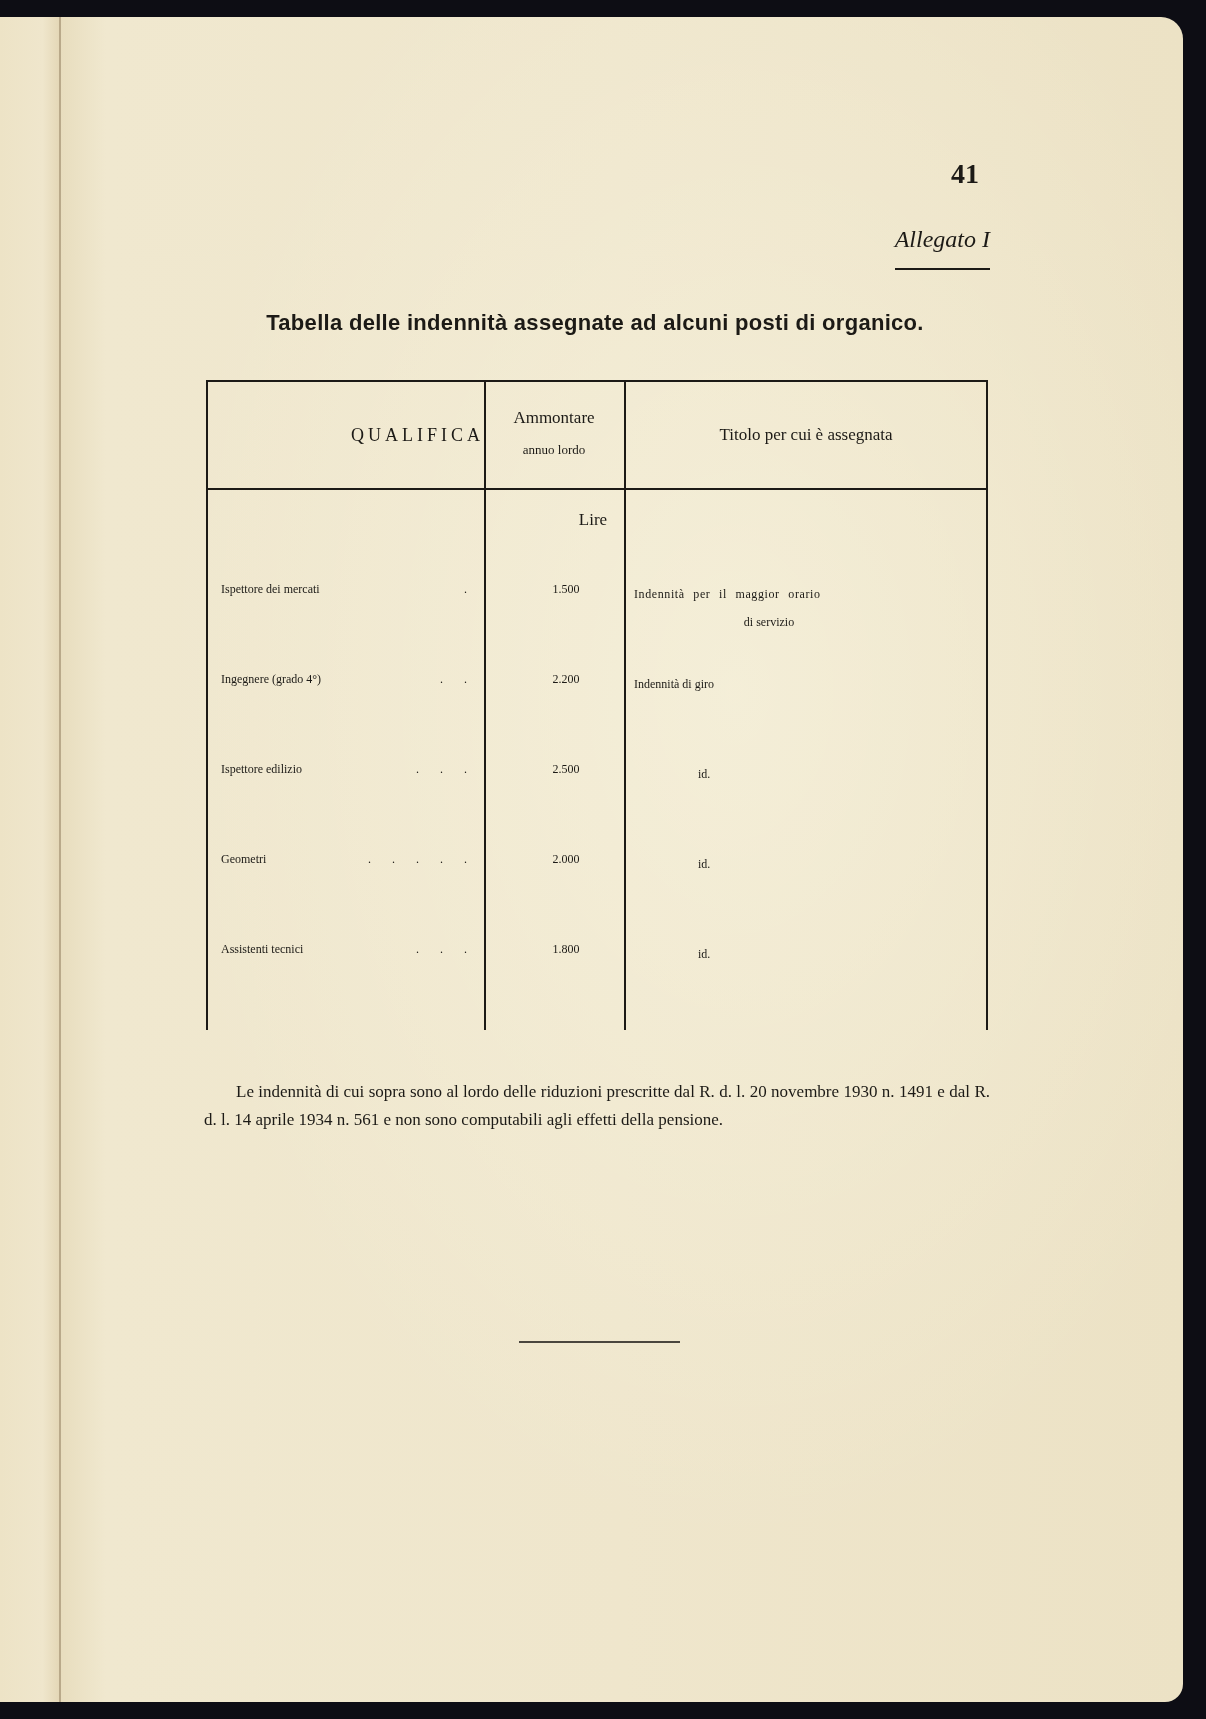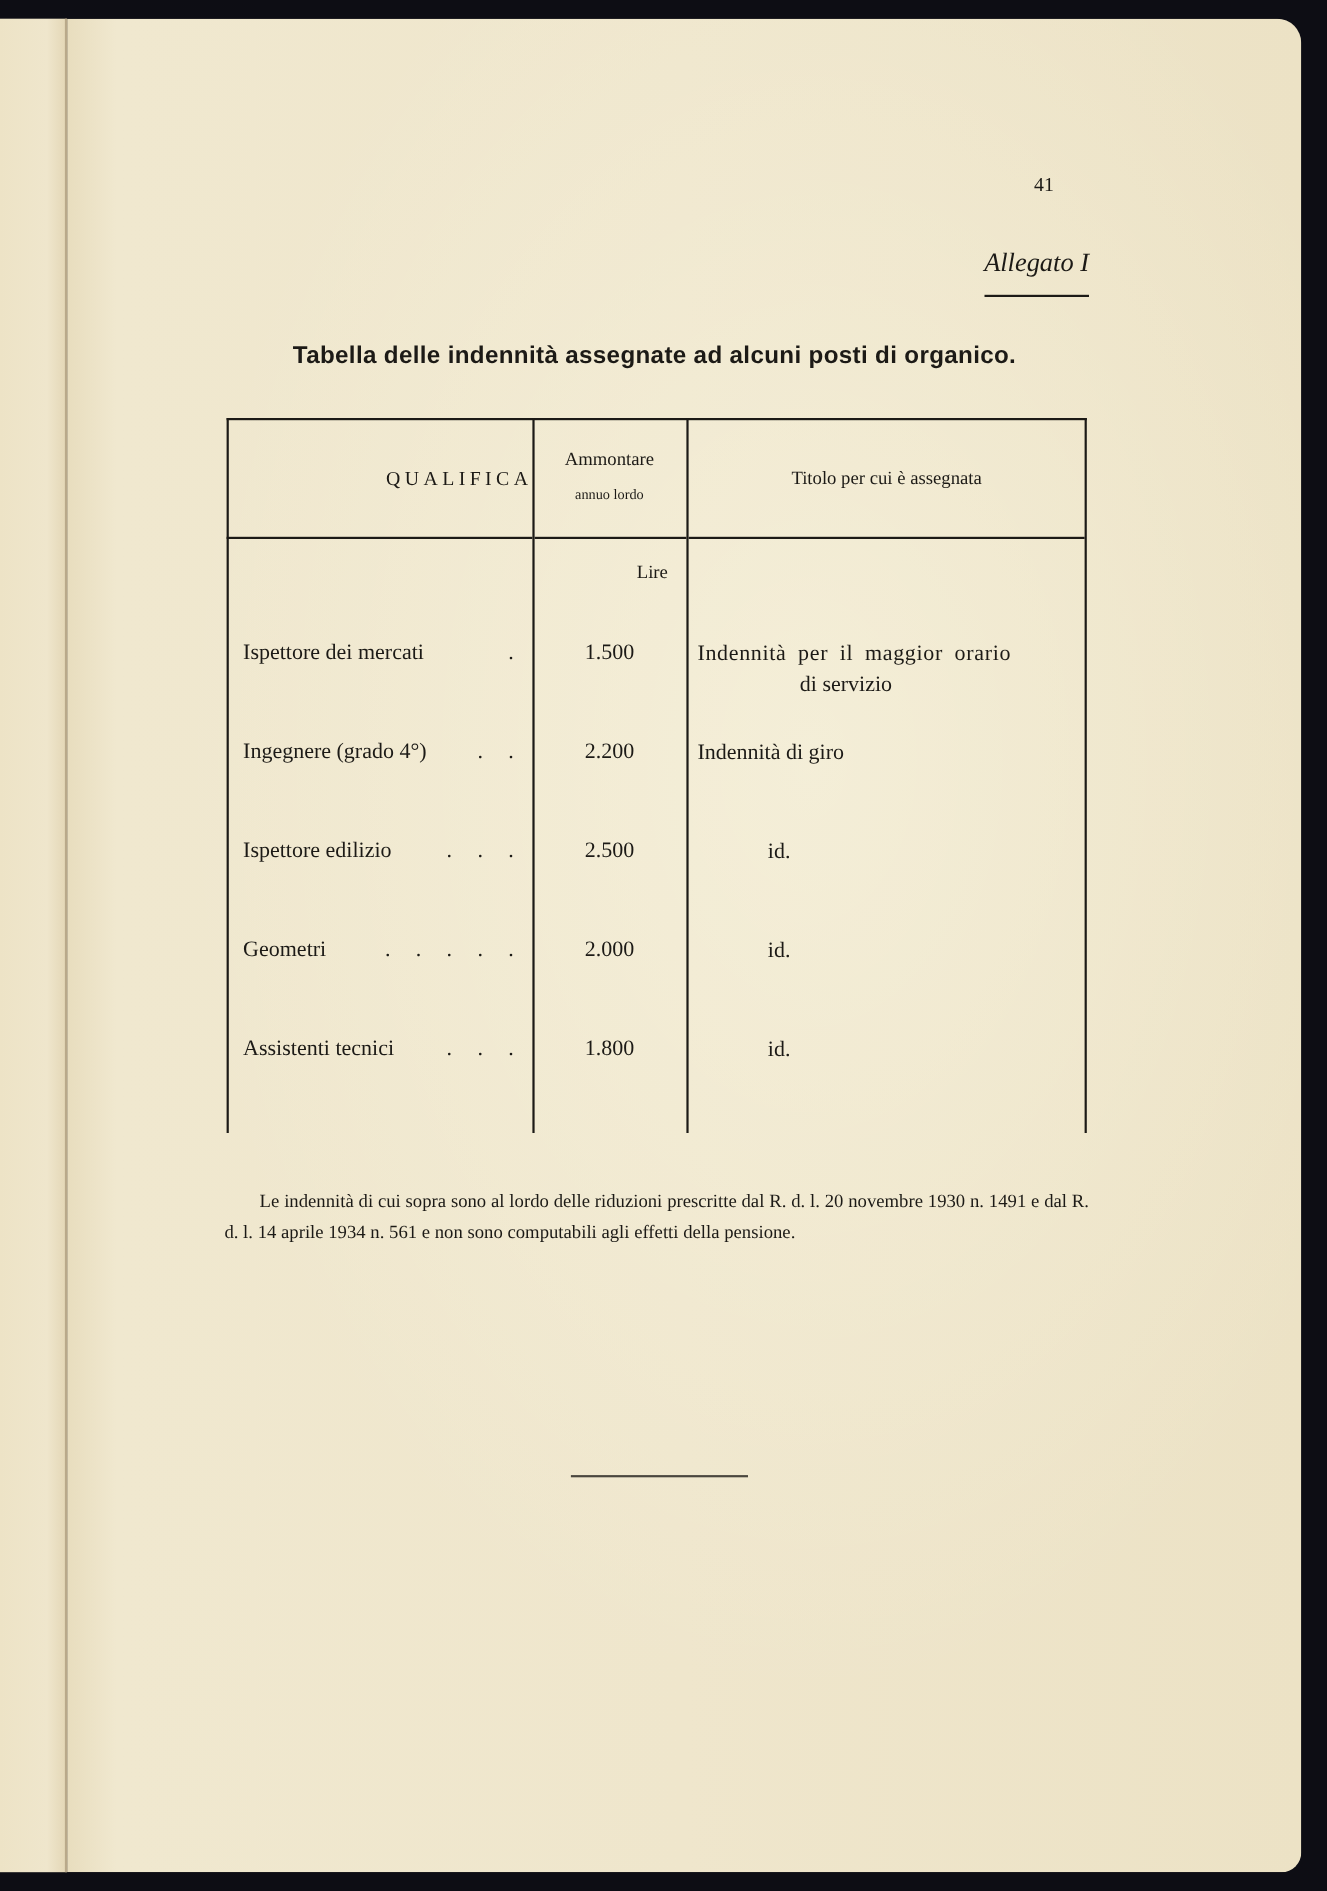--- a/index.html
+++ b/index.html
@@ -18,47 +18,48 @@
     background:
       radial-gradient(ellipse at 60% 40%, rgba(255,255,240,0.35), rgba(0,0,0,0) 60%),
       linear-gradient(90deg,#e8ddbe 0%,#f0e8cf 4%,#efe6cc 50%,#ece2c5 100%);
     border-radius:0 22px 18px 0;
   }
   .gutter {
     position:absolute; left:59px; top:17px; width:2px; height:1685px;
     background:#b9a98a;
   }
   .page-number {
-    position:absolute; left:940px; top:158px; width:50px; text-align:left;
-    font-size:18px;
+    position:absolute; left:940px; top:158px; width:50px; text-align:center;
+    font-size:28px;
+    font-weight:bold;
   }
   .allegato {
     position:absolute; left:820px; top:226px; width:170px; text-align:right;
     font-size:24px; font-style:italic;
   }
   .allegato span { border-bottom:2px solid #1c1a16; padding-bottom:16px; }
   .title {
     position:absolute; left:200px; top:310px; width:790px; text-align:center;
     font-family:"Liberation Sans", "DejaVu Sans", sans-serif;
     font-weight:bold; font-size:22px; letter-spacing:0.3px;
   }
   
   .tbl { position:absolute; left:206px; top:380px; width:782px; height:650px; }
   .hline-top { position:absolute; left:0; top:0; width:782px; height:2px; background:#1c1a16; }
   .hline-head { position:absolute; top:108px; height:2px; background:#1c1a16; }
   .vline { position:absolute; top:0; width:2px; height:650px; background:#1c1a16; }
-  .cell { position:absolute; font-size:20px; white-space:nowrap; }
+  .cell { position:absolute; font-size:12px; white-space:nowrap; }
   .hdr-qualifica { left:0; width:278px; top:45px; text-align:right; font-size:18px; letter-spacing:4px; }
   .hdr-amm1 { left:278px; width:140px; top:28px; text-align:center; font-size:17px; }
   .hdr-amm2 { left:278px; width:140px; top:62px; text-align:center; font-size:13px; }
   .hdr-titolo { left:418px; width:364px; top:45px; text-align:center; font-size:17px; }
   .unit { left:278px; width:140px; top:130px; text-align:center; font-size:17px;padding-left:39px; }
   .qual { left:15px; width:255px; }
   .qual .dots { float:right; letter-spacing:9px; }
-  .amt { left:278px; width:140px; text-align:center; }
+  .amt { left:290px; width:140px; text-align:center; }
   .tit { left:428px; width:350px; white-space:normal; line-height:28px; }
   .tit .cont { display:block; text-align:center; padding-right:80px; }
   .tit.idonly { left:492px; }
   .note {
     position:absolute; left:204px; top:1078px; width:786px;
     font-size:17px; line-height:28px; text-align:justify;
   }
   .note p { margin:0; text-indent:32px; }
   .rule-bottom {
     position:absolute; left:519px; top:1341px; width:161px; height:2px; background:#4a463e;

